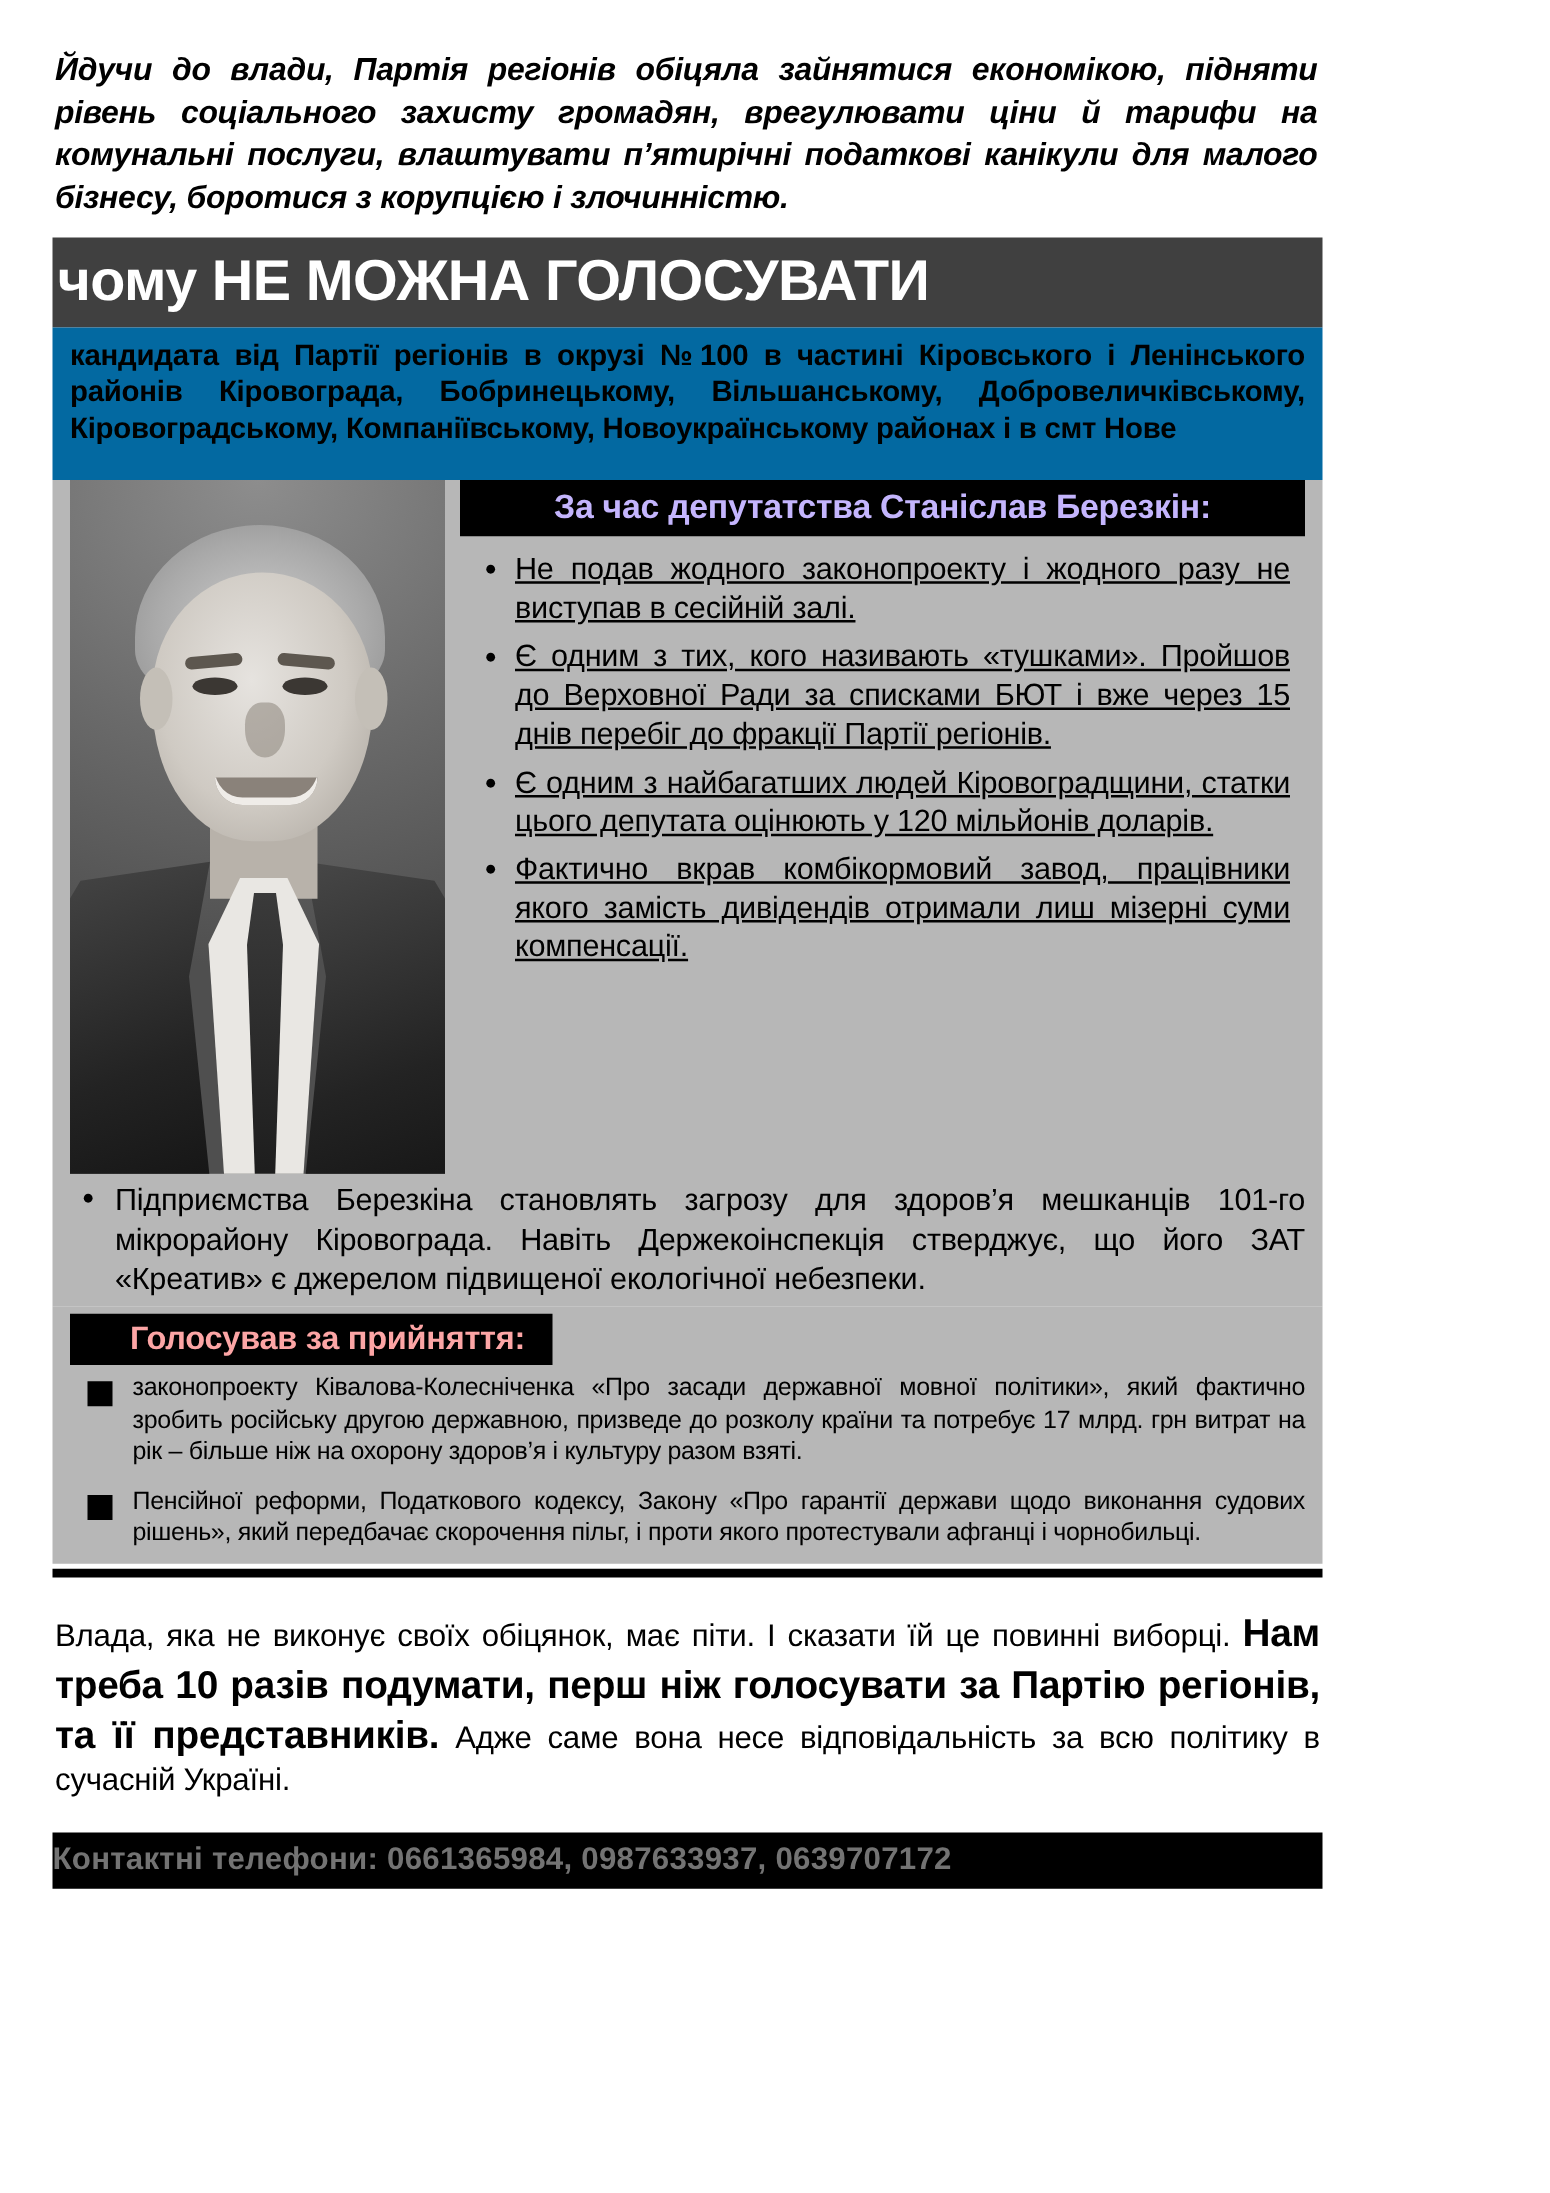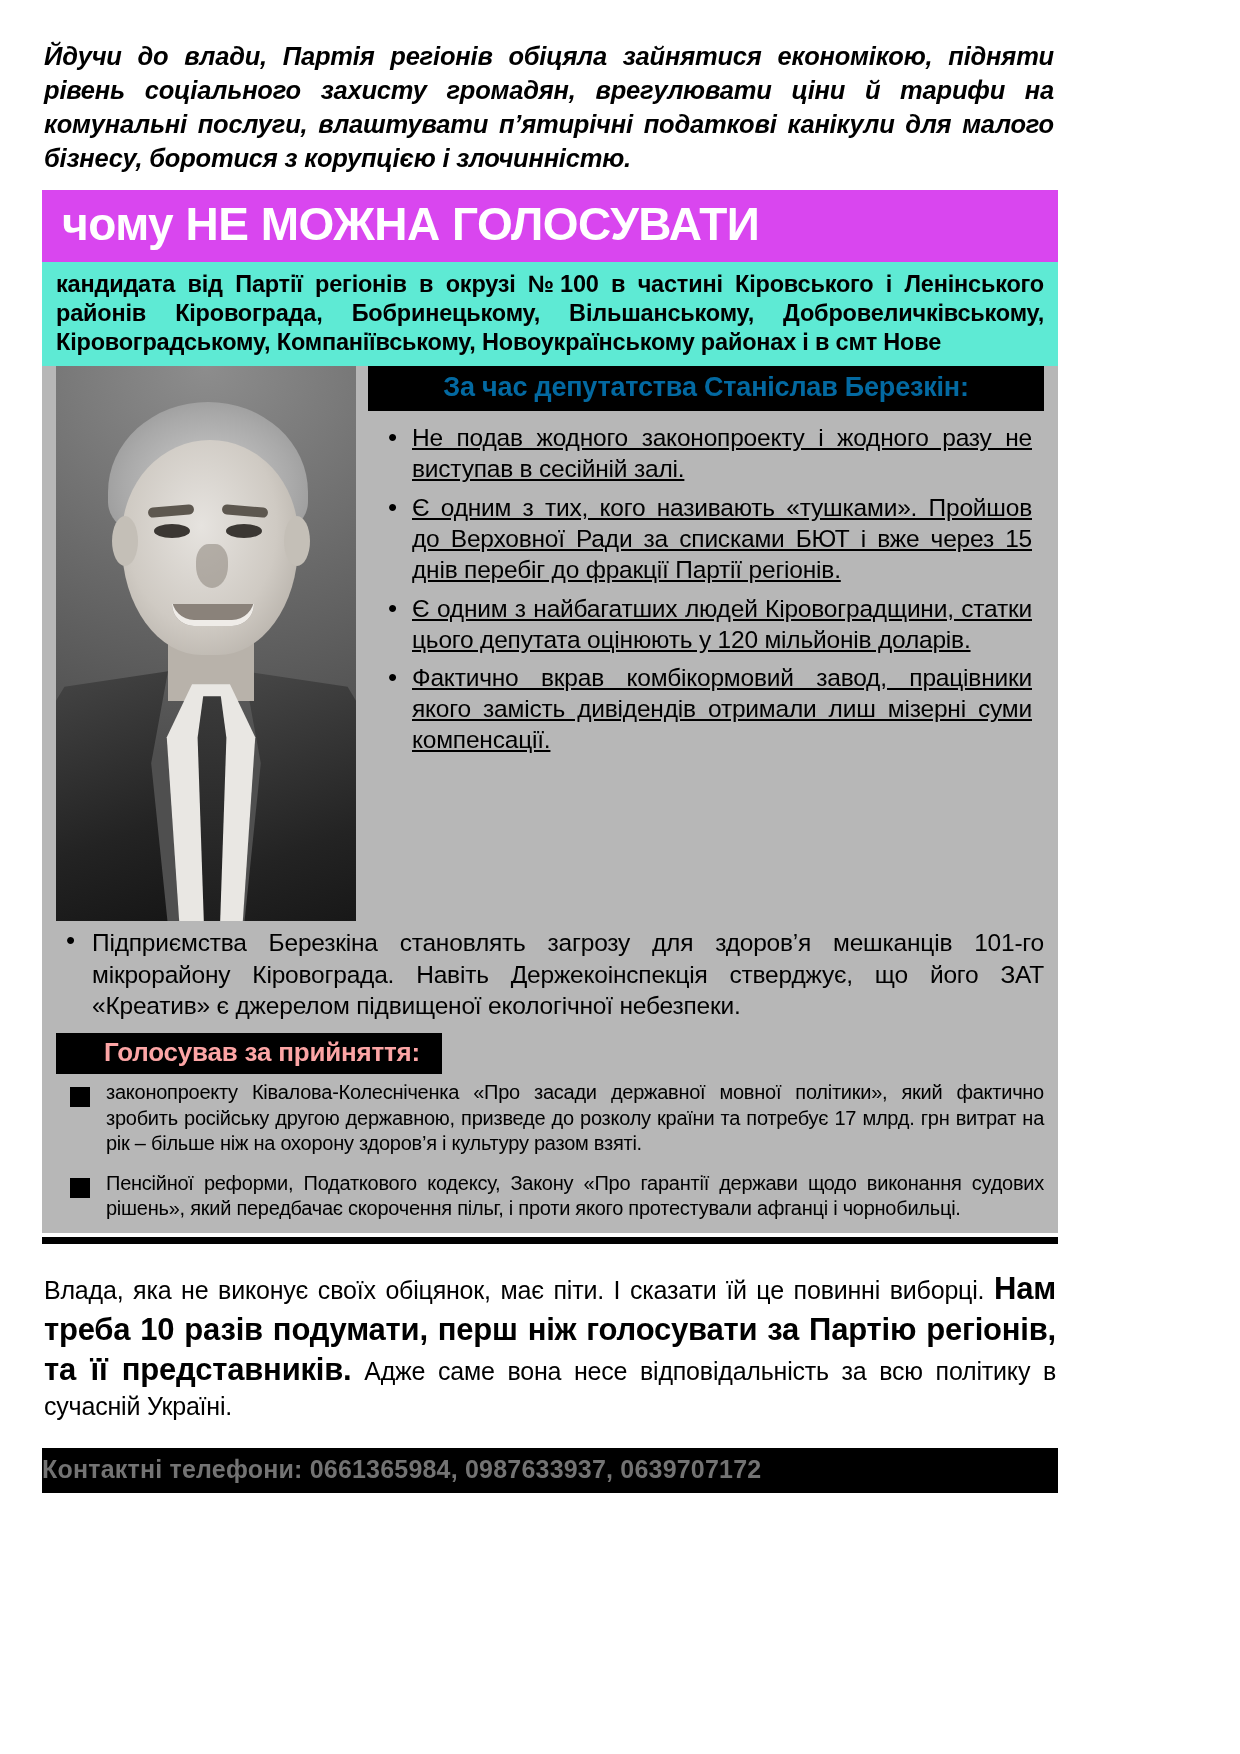--- a/index.html
+++ b/index.html
@@ -30,49 +30,49 @@
     font-size: 25.5px;
     line-height: 1.33;
     text-align: justify;
     letter-spacing: -0.2px;
     margin: 0 0 14px 0;
     padding: 0 4px 0 2px;
   }
 
   
   .headline-band {
-    background: #d946ef;
+    background: #404040;
     color: #ffffff;
-    padding: 10px 20px 14px 20px;
+    padding: 10px 20px 14px 4px;
     margin: 0 0 0 0;
   }
   .headline-line1 {
     font-size: 46px;
     font-weight: bold;
     line-height: 1.06;
     letter-spacing: -0.5px;
     white-space: nowrap;
   }
   .headline-line2 {
     font-size: 46px;
     font-weight: bold;
     line-height: 1.06;
     letter-spacing: -0.5px;
     white-space: nowrap;
   }
 
   
   .subtitle {
-    background: #5eead4;
+    background: #0369a1;
     font-size: 23.5px;
     font-weight: bold;
     line-height: 1.22;
     text-align: justify;
     text-align-last: left;
-    padding: 8px 14px 10px 14px;
+    padding: 8px 14px 28px 14px;
     letter-spacing: -0.2px;
   }
 
   
   .main-area {
     background: #b7b7b7;
     padding: 0 14px 6px 14px;
     position: relative;
   }
   .row-photo {
@@ -184,21 +184,21 @@
     left: 188px;
     clip-path: polygon(0% 0%, 74% 6%, 100% 30%, 100% 100%, 0% 100%, 12% 36%);
   }
 
   .right-col {
     flex: 1 1 auto;
     padding-left: 12px;
   }
   .black-bar {
     background: #000000;
-    color: #0369a1;
+    color: #c4b5fd;
     font-size: 27px;
     font-weight: bold;
     text-align: center;
     padding: 6px 8px 8px 8px;
     letter-spacing: -0.2px;
     margin-bottom: 8px;
   }
   ul.bullets {
     list-style: none;
     margin: 12px;

